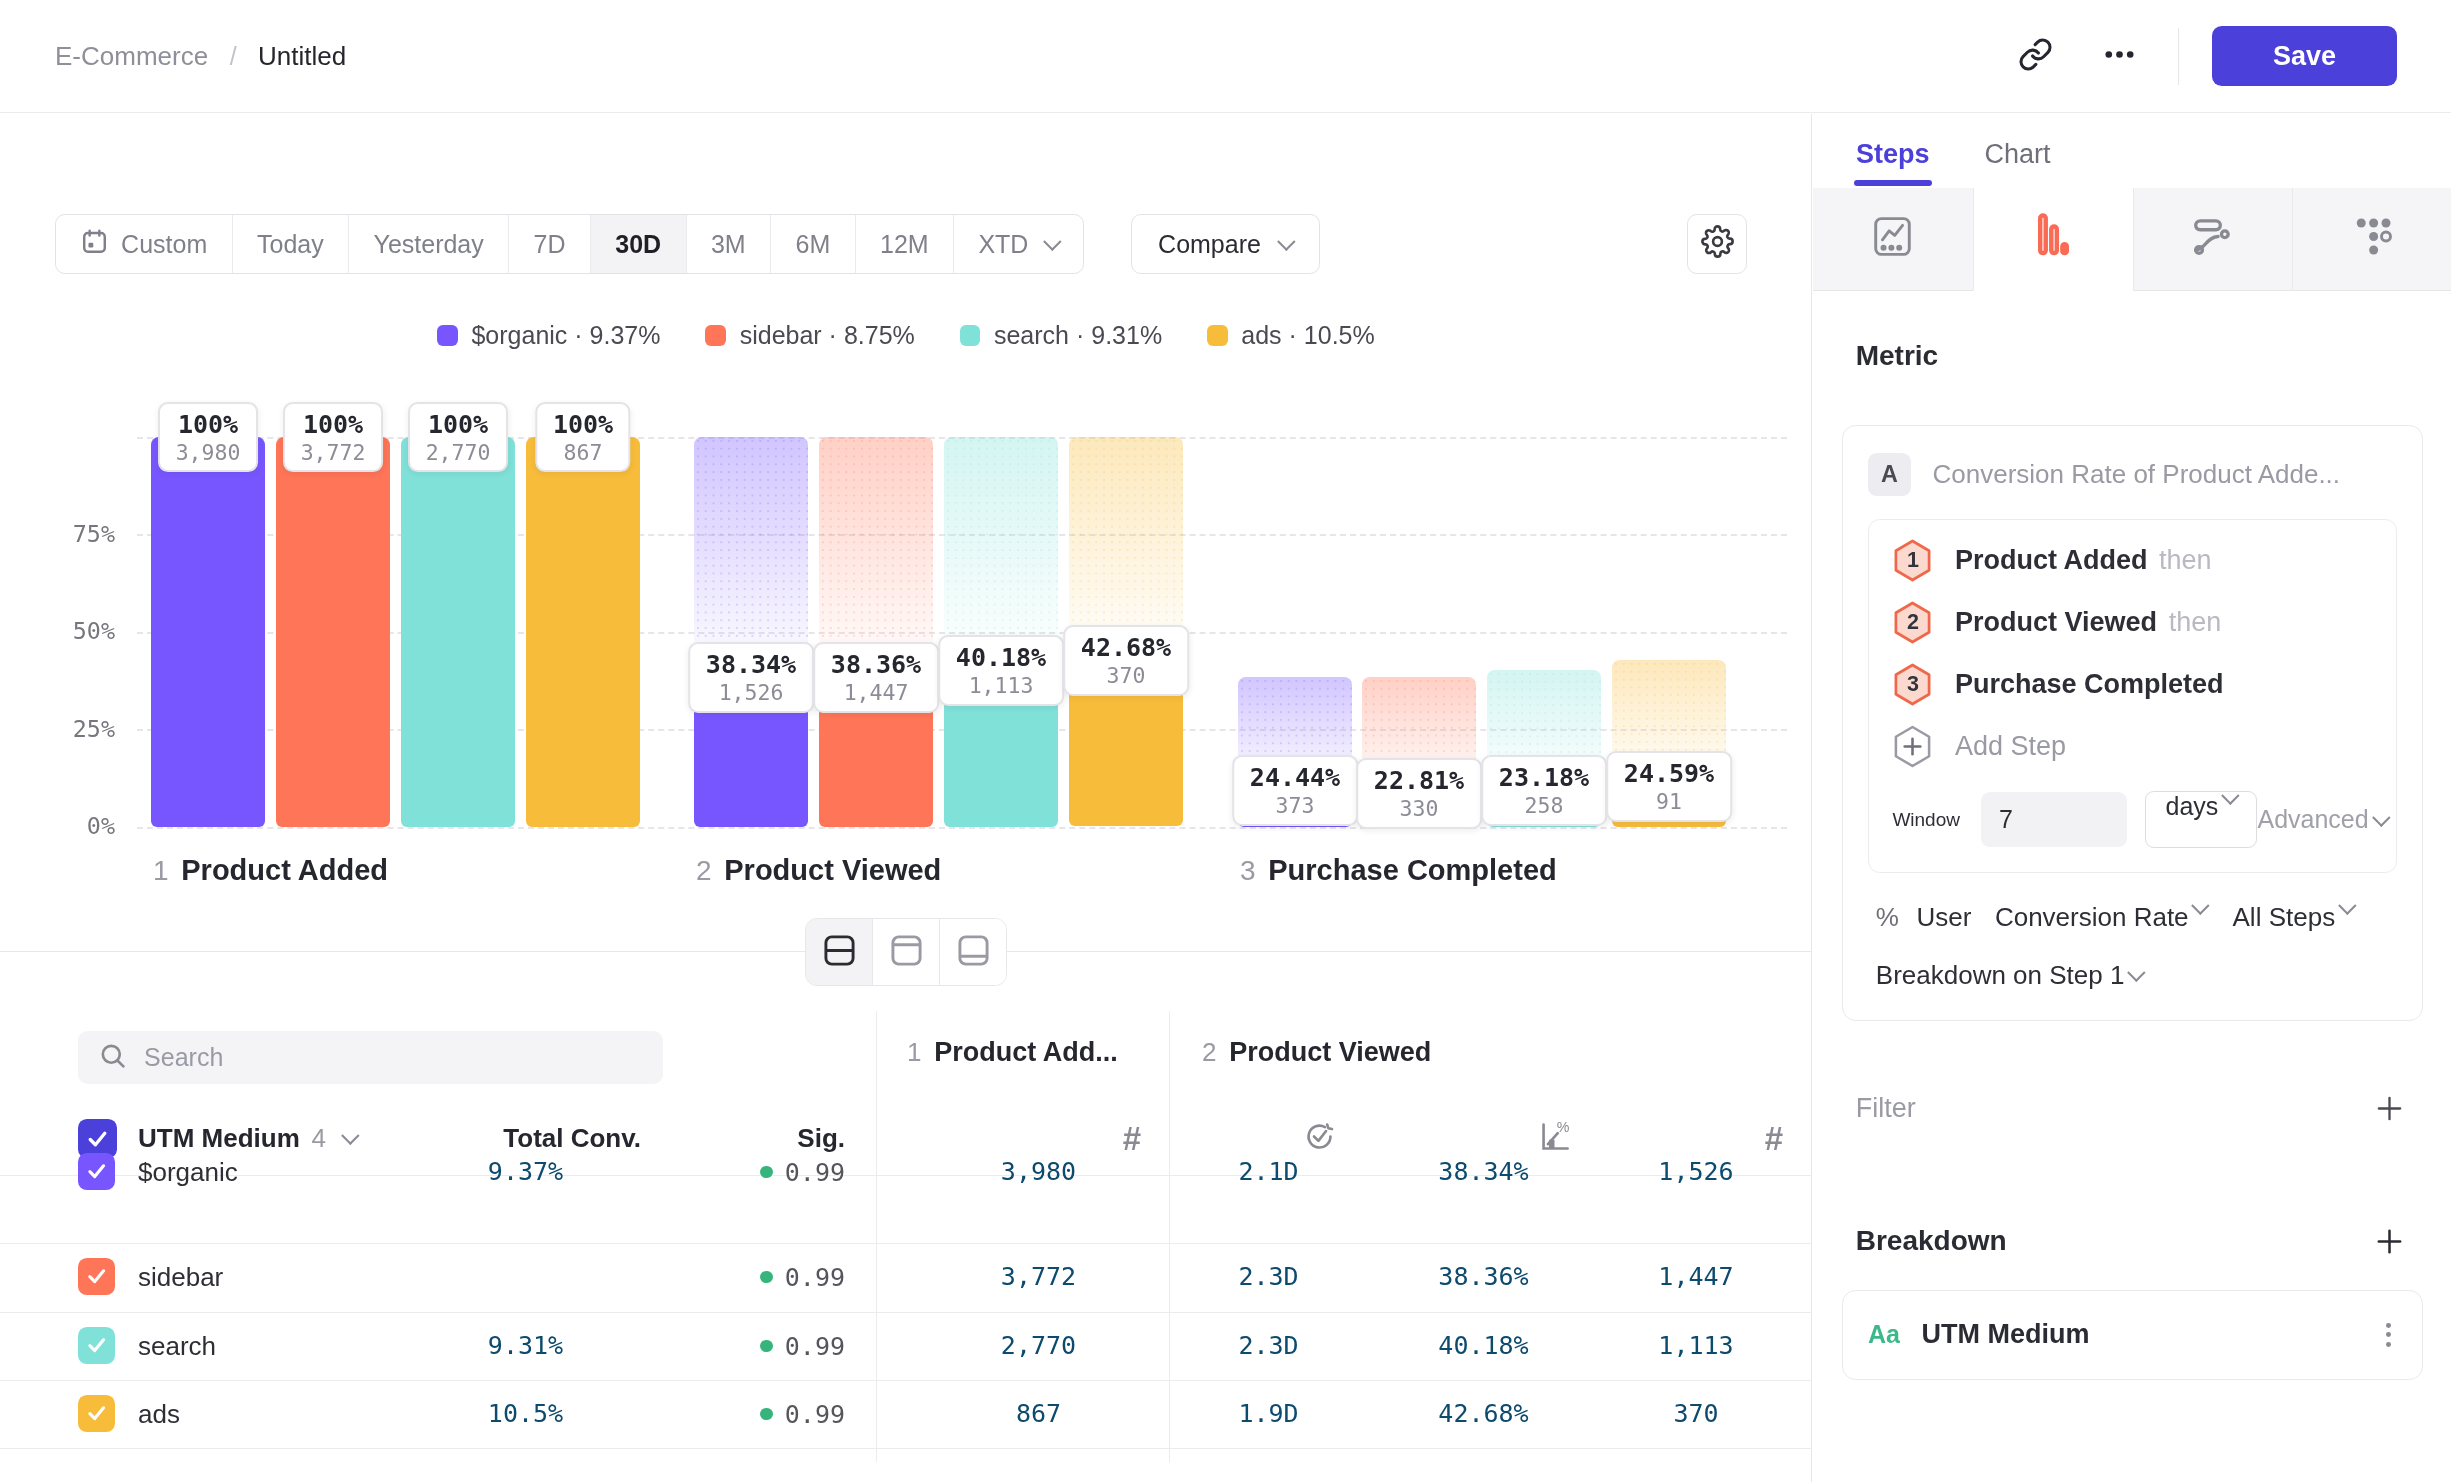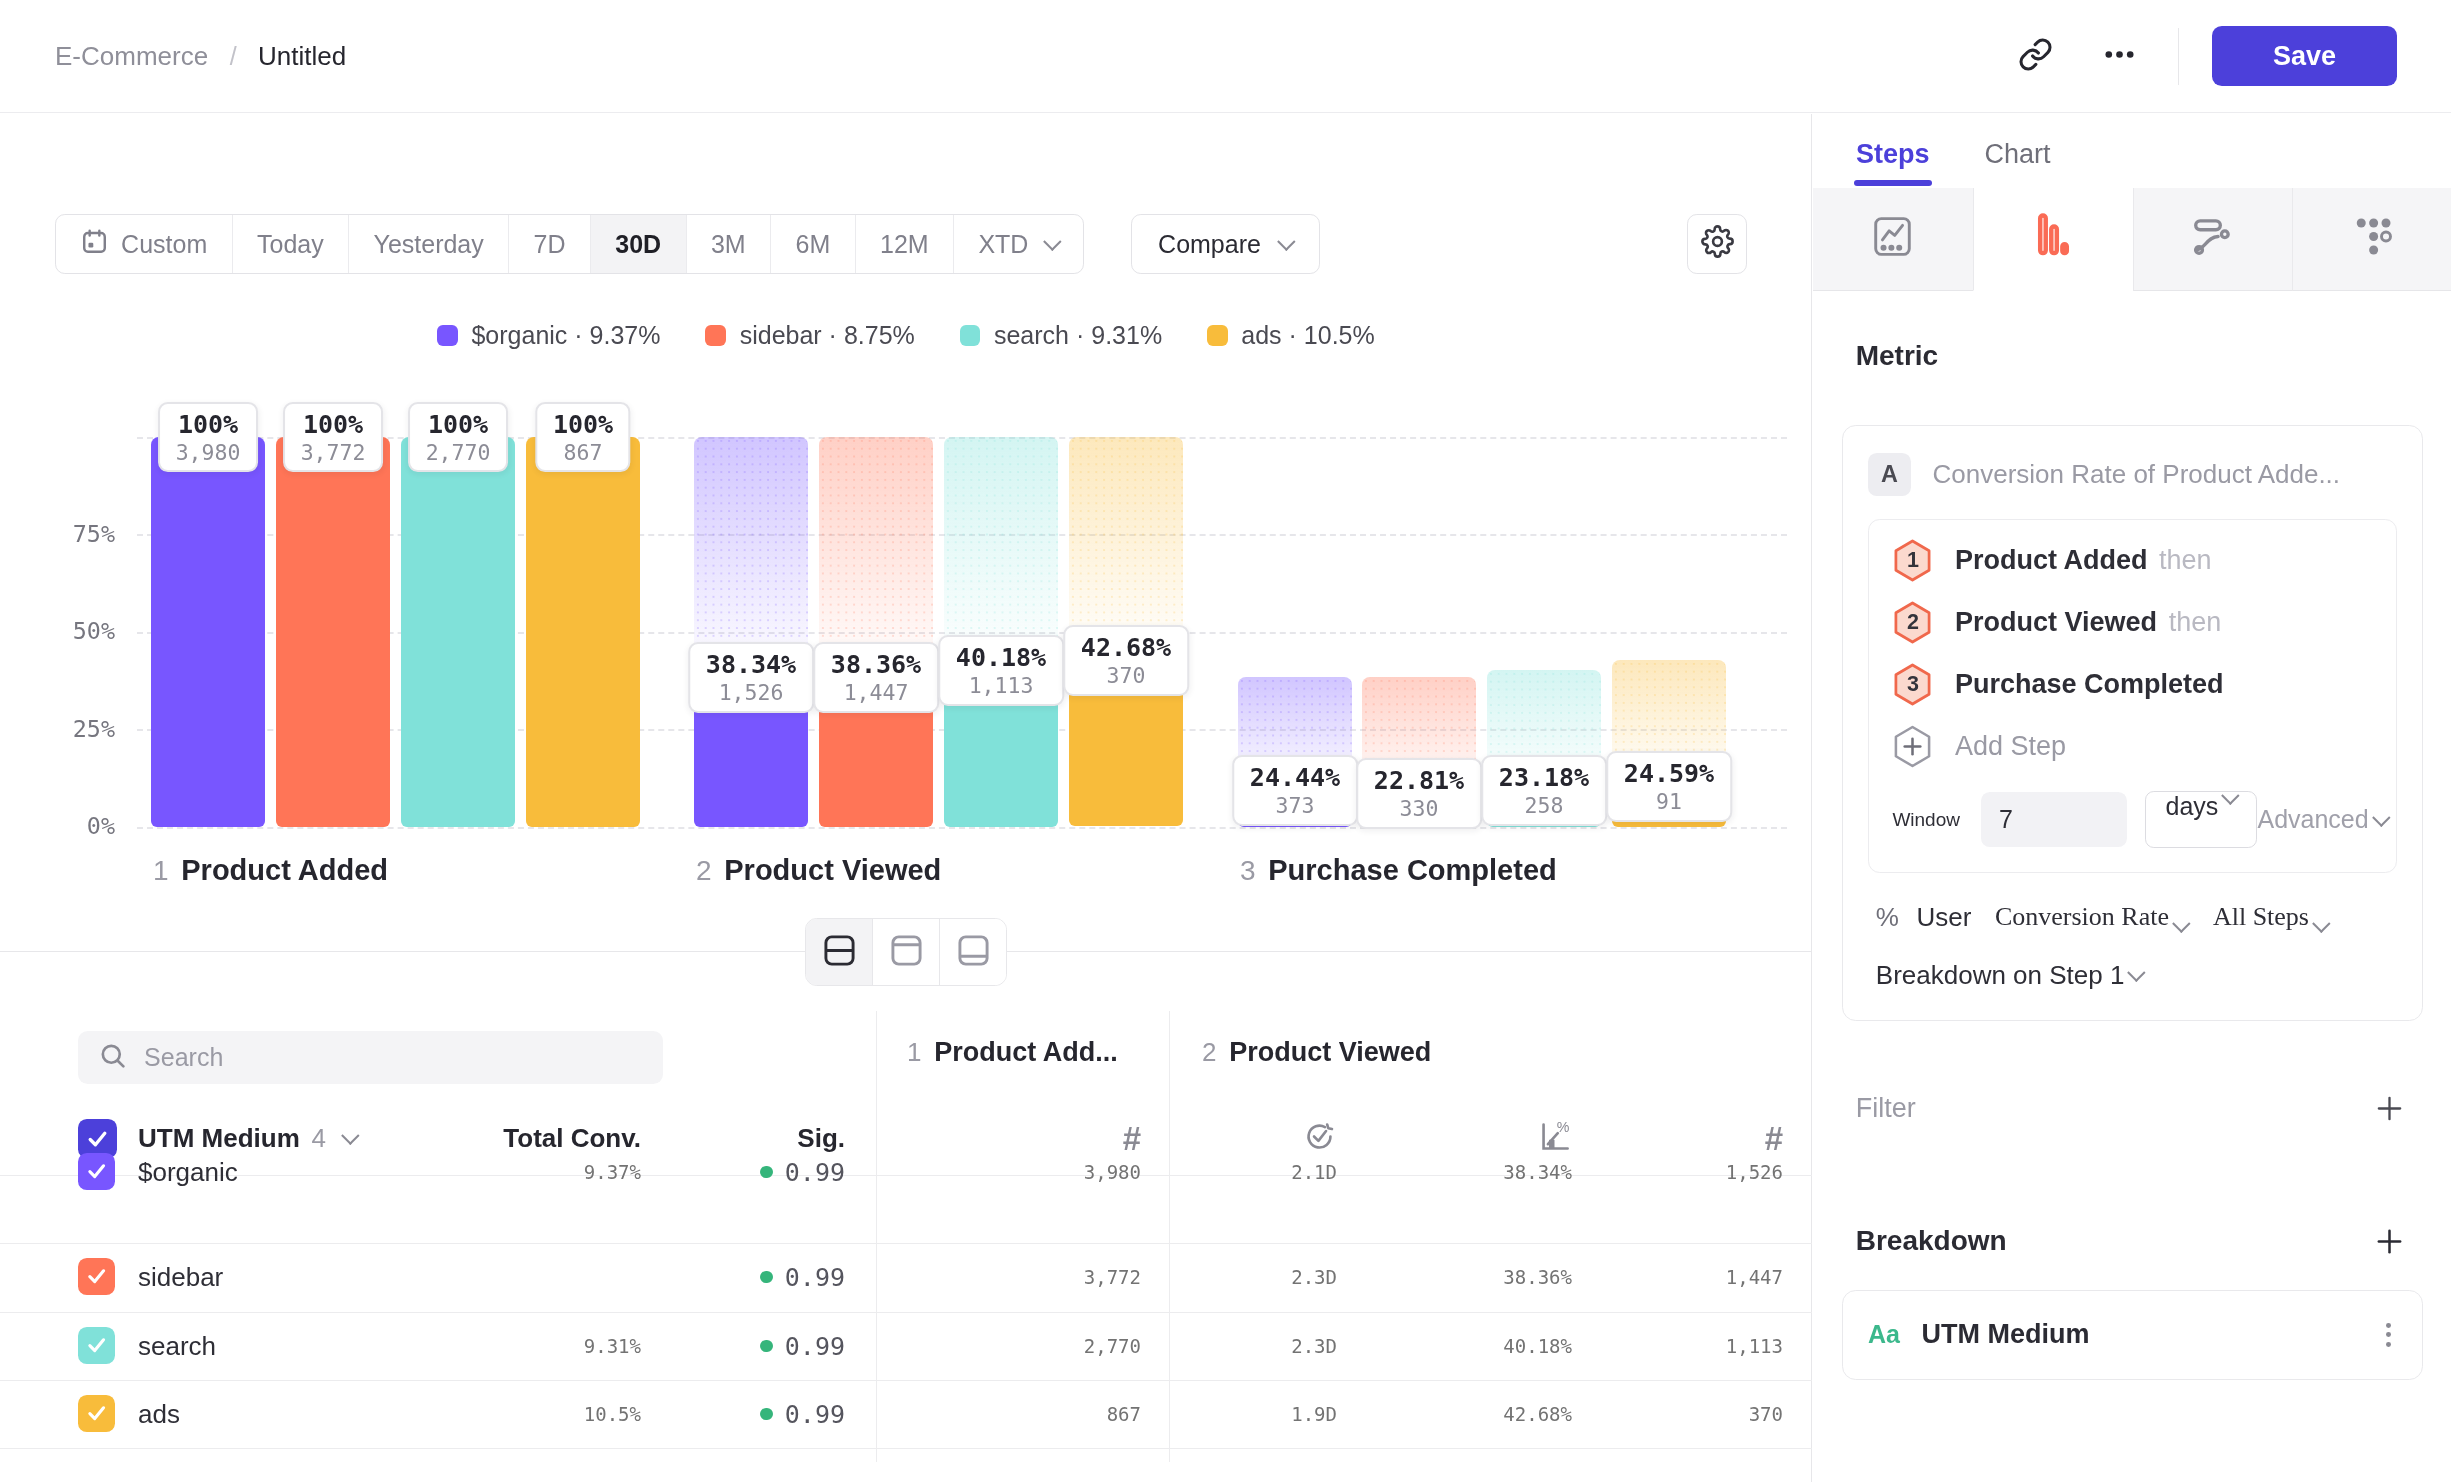--- a/index.html
+++ b/index.html
@@ -80,21 +80,21 @@
   .th-breakdown .b{font-weight:700;color:#26262e;}
   .th-breakdown .k{color:#9a9aa4;}
   .colbox{position:absolute;height:59px;line-height:59px;text-align:right;}
   .th-col{font-size:26px;font-weight:700;color:#26262e;}
   .icon-col{position:absolute;height:59px;display:flex;align-items:center;justify-content:flex-end;}
   .vdivider{position:absolute;top:897px;width:1px;height:451px;background:#ececee;}
   .rowsep{position:absolute;left:0;width:1812px;height:1px;background:#ececee;}
   .trow{position:absolute;left:0;width:1812px;height:68px;}
   .trow .cbx{top:14.6px;left:78px;width:37px;height:37px;}
   .trow .lbl{position:absolute;left:138px;height:68px;line-height:68px;font-size:26px;color:#2e2e36;}
-  .trow .val{position:absolute;height:68px;line-height:68px;text-align:right;font-size:19px;color:#737373;}
+  .trow .val{position:absolute;height:68px;line-height:68px;text-align:center;font-size:25px;color:#0c4a6e;}
   .sigbox{position:absolute;height:68px;display:flex;align-items:center;justify-content:flex-end;gap:11.7px;}
   .sigdot{width:12.7px;height:12.7px;border-radius:50%;background:#35B57B;}
 
   
   .panel-tabs{padding:25px 0 0 43px;display:flex;gap:55px;font-size:27px;}
   .ptab{color:#6f6f79;cursor:pointer;padding-bottom:15.6px;position:relative;}
   .ptab.active{color:#4C40DA;font-weight:700;}
   .ptab.active::after{content:"";position:absolute;left:-2px;right:-2px;bottom:0;height:5.9px;border-radius:3.9px;background:#4C40DA;}
   .tab-strip{display:flex;height:103px;margin-top:2px;}
   .tstrip-tab{width:25%;display:flex;align-items:center;justify-content:center;background:#f5f5f7;
@@ -118,21 +118,21 @@
   .step-row.addstep .nm{color:#9a9aa4;font-weight:400;}
   .window-row{display:flex;align-items:center;margin-top:13.7px;}
   .window-row .wlbl{font-size:19px;color:#2e2e36;}
   .win-input{margin-left:21.5px;width:146px;height:55px;background:#f2f2f5;border-radius:8.8px;border:none;outline:none;
              font-size:25px;color:#2e2e36;padding:0 17.6px;box-sizing:border-box;font-family:"Liberation Sans",sans-serif;}
   .win-select{margin-left:17.6px;height:55px;border:1px solid #dcdce1;border-radius:8.8px;background:#fff;display:flex;
               padding:0 19.5px;font-size:25px;color:#2e2e36;cursor:pointer;}
   .advanced{margin-left:auto;font-size:25px;color:#a0a0aa;display:flex;align-items:center;cursor:pointer;}
   .measure-row{display:flex;align-items:center;margin-top:29px;padding-left:7.8px;font-size:26px;color:#2e2e36;gap:9.8px;flex-wrap:nowrap;}
   .measure-row .pct{color:#6f6f79;margin-right:7.8px;}
-  .measure-row .dd{display:flex;align-items:flex-end;cursor:pointer;font-family:Liberation Serif, serif;}
+  .measure-row .dd{display:flex;align-items:flex-start;cursor:pointer;}
   .bkd-note{margin-top:27px;padding-left:7.8px;font-size:26px;color:#2e2e36;display:flex;align-items:center;cursor:pointer;}
   .section-row{display:flex;align-items:center;justify-content:space-between;padding:0 13.7px;}
   .filter-row{margin-top:68px;}
   .filter-row .sl{font-size:27px;color:#9a9aa4;}
   .breakdown-row{margin-top:94px;}
   .breakdown-row .sl{font-size:28px;font-weight:700;color:#2b2b33;}
   .plusbtn{cursor:pointer;display:flex;align-items:center;justify-content:center;width:39px;height:39px;}
   .utm-card{margin-top:29px;height:90px;border:1px solid #e9e9ec;border-radius:13.7px;display:flex;align-items:center;
             padding:0 25px;box-sizing:border-box;cursor:pointer;}
   .aa{color:#3cb88c;font-size:25px;font-weight:700;}

